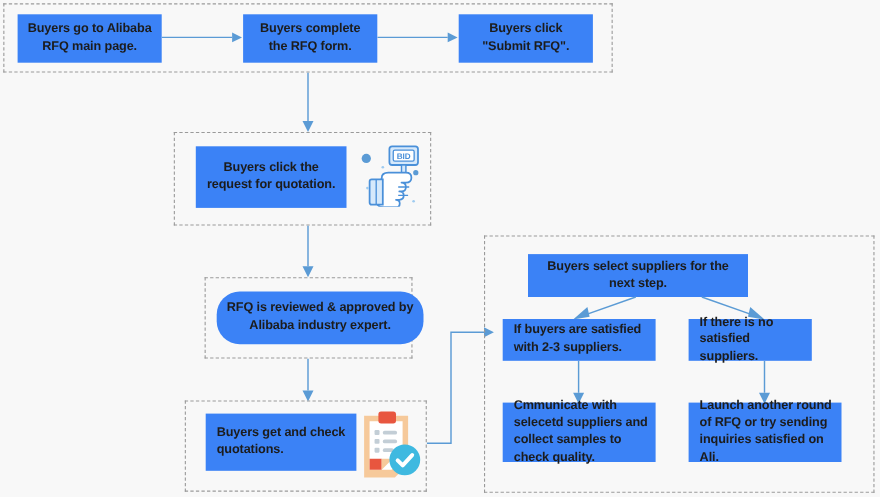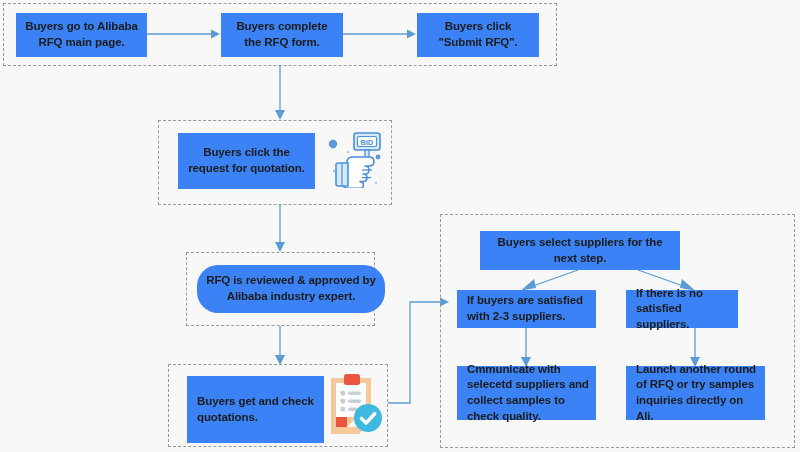--- a/index.html
+++ b/index.html
@@ -142,21 +142,21 @@
 
   <div class="conn" style="left:272px; top:326px; width:16px; height:40px;">
     <svg width="16" height="40" viewBox="0 0 16 40">
       <line x1="8" y1="0" x2="8" y2="29" stroke="#5b9bd5" stroke-width="1.3"></line>
       <polygon points="3,29 13,29 8,39" fill="#5b9bd5"></polygon>
     </svg>
   </div>
 
   <div class="group" style="left:168px; top:364px; width:220px; height:83px;"></div>
 
-  <div class="node left-align" style="left:187px; top:376px; width:137px; height:67px;">
+  <div class="node left-align" style="left:187px; top:376px; width:137px; height:52px;">
     <span class="node-text">Buyers get and check quotations.</span>
   </div>
 
   <div class="icon" style="left:323px; top:372px; width:64px; height:64px;">
     <svg width="64" height="64" viewBox="0 0 64 64">
 
       <path d="M8 6 h40 v44 l-12 12 h-28 z" fill="#f6c99a"></path>
 
       <path d="M13 11 h30 v34 l-10 10 h-20 z" fill="#ffffff"></path>
 
@@ -224,16 +224,16 @@
       <line x1="8" y1="0" x2="8" y2="29" stroke="#5b9bd5" stroke-width="1.3"></line>
       <polygon points="3,29 13,29 8,39" fill="#5b9bd5"></polygon>
     </svg>
   </div>
 
   <div class="node left-align" style="left:457px; top:366px; width:139px; height:54px;">
     <span class="node-text">Cmmunicate with selecetd suppliers and collect samples to check quality.</span>
   </div>
 
   <div class="node left-align" style="left:626px; top:366px; width:139px; height:54px;">
-    <span class="node-text">Launch another round of RFQ or try samples inquiries directly on Ali.</span>
+    <span class="node-text">Launch another round of RFQ or try sending inquiries satisfied on Ali.</span>
   </div>
 
 </div>
 
 </body></html>

